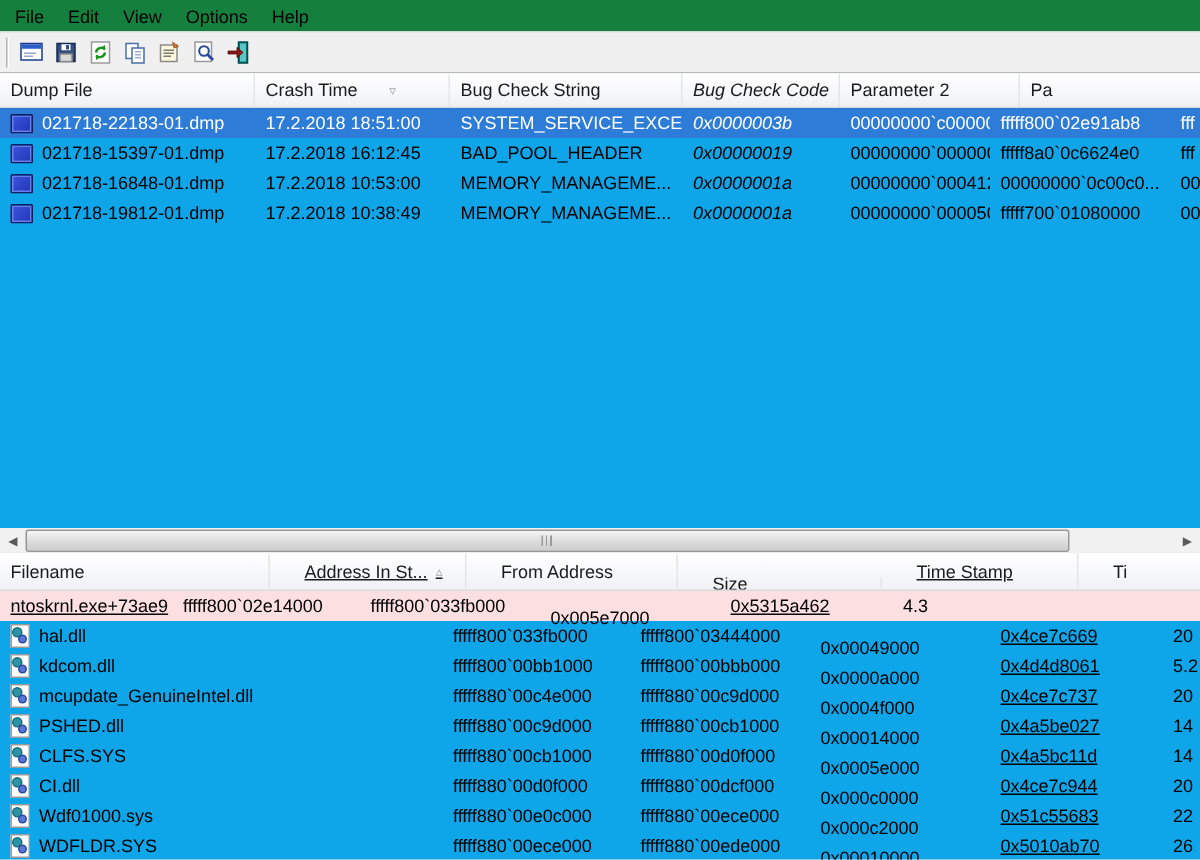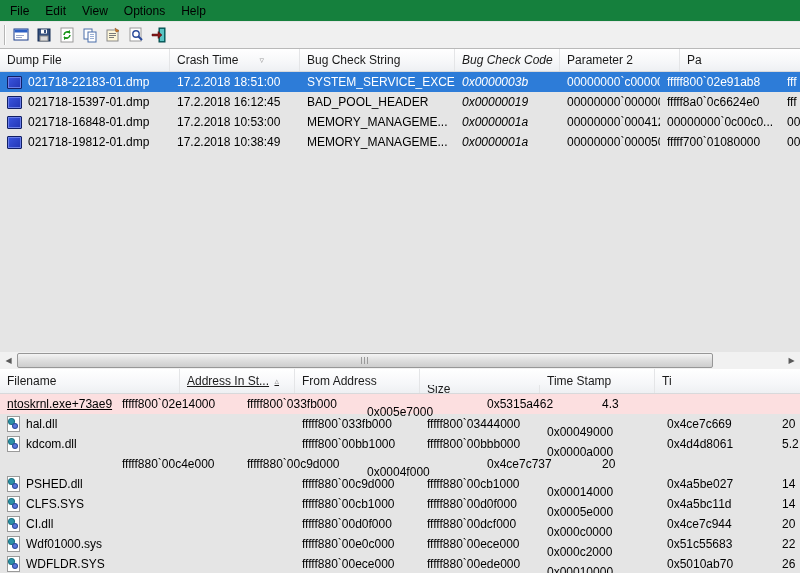--- a/index.html
+++ b/index.html
@@ -23,40 +23,40 @@
   .tbtn { width:23px; height:23px; display:flex; align-items:center; justify-content:center; }
   
   .panel { background:#fff; display:flex; flex-direction:column;text-align:center; }
   .panel-top { height:320px; }
   .panel-bottom { height:206px; }
   .hdr {
     display:flex; flex:none; height:22px;
     background:linear-gradient(#ffffff,#f6f7f9 60%,#eef0f3);
     border-bottom:1px solid #d8d9db; color:#1a1a1a;
   }
-  .panel-bottom .hdr { height:24px; }
+  .panel-bottom .hdr { height:24px;gap:16px; }
   .hc {
     box-sizing:border-box; display:flex; align-items:center;
     padding:0 7px; border-right:1px solid #e4e5e7;
     white-space:nowrap; overflow:hidden; flex:none;
   }
   .sort { color:#a0a0a0; font-size:9px; margin-left:auto; }
   .sort-top { margin-right:28px; }
   .sort-bot { margin-right:8px; }
-  .rows { flex:1; overflow:hidden; background:#e5e5e5; }
+  .rows { flex:1; overflow:hidden; background:#0ea5e9; }
   .row { display:flex; align-items:center; height:20px; flex:none; }
   .cell { box-sizing:border-box; padding:0 7px; white-space:nowrap; overflow:hidden; flex:none; display:flex; align-items:center; }
   .sel-blue { background:#2d7cd8; color:#fff; }
   .sel-pink { background:#fcdfe0; }
   
   .t0{width:170px;} .t1{width:130px;} .t2{width:155px;} .t3{width:105px;font-style:italic;}
   .t4{width:100px;} .t5{width:120px;} .t6{flex:1; border-right:none;}
   
   .b0{width:180px;} .b1{width:115px;text-decoration:underline;} .b2{width:125px;} .b3{width:120px;}
-  .b4{width:120px;margin-top:16px;} .b5{width:115px;} .b6{flex:1; border-right:none;}
+  .b4{width:120px;margin-top:16px;} .b5{width:115px;text-decoration:underline;} .b6{flex:1; border-right:none;}
   
   .bsod-icon {
     flex:none; width:13px; height:11px; margin-right:6px; position:relative;
     background:linear-gradient(135deg,#3a56e0,#2336b4); border:1px solid #111f66; border-radius:1px;
     box-shadow:inset 0 0 0 1px #6b7fe8;
   }
   .bsod-icon::after { content:""; position:absolute; left:3px; bottom:-3px; width:5px; height:2px; background:#111f66; }
   .module-icon {
     flex:none; width:11px; height:14px; margin-right:6px; position:relative;
     background:#fff; border:1px solid #9a9a9a;
@@ -285,20 +285,24 @@
           <span>kdcom.dll</span>
         </div>
       <div class="cell b1"></div>
       <div class="cell b2">fffff800`00bb1000</div>
       <div class="cell b3">fffff800`00bbb000</div>
       <div class="cell b4">0x0000a000</div>
       <div class="cell b5">0x4d4d8061</div>
       <div class="cell b6">5.2</div>
     </div>
     <div class="row">
+      <div class="cell b0">
+          <span class="module-icon"></span>
+          <span>mcupdate_GenuineIntel.dll</span>
+        </div>
       <div class="cell b1"></div>
       <div class="cell b2">fffff880`00c4e000</div>
       <div class="cell b3">fffff880`00c9d000</div>
       <div class="cell b4">0x0004f000</div>
       <div class="cell b5">0x4ce7c737</div>
       <div class="cell b6">20</div>
     </div>
     <div class="row">
       <div class="cell b0">
           <span class="module-icon"></span>

